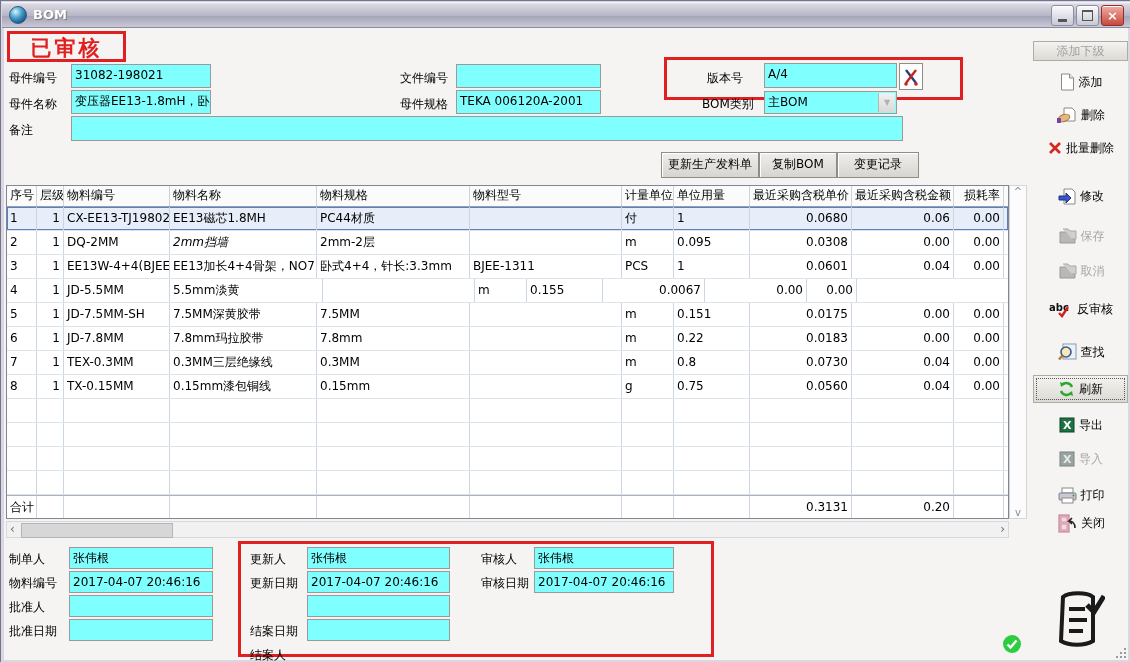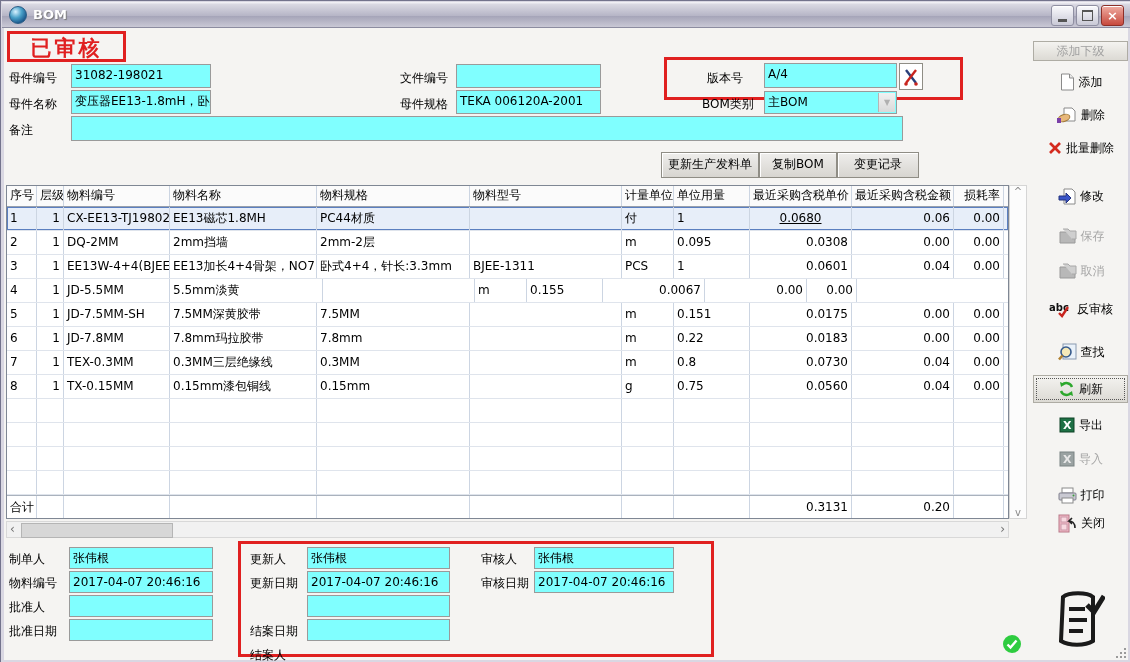--- a/index.html
+++ b/index.html
@@ -148,29 +148,29 @@
     <div>
         <div class="grow selected">
           <div class="gcell" style="width: 30px; text-align: left;">1</div>
           <div class="gcell" style="width: 27px; text-align: right;">1</div>
           <div class="gcell" style="width: 106px; text-align: left;">CX-EE13-TJ19802</div>
           <div class="gcell" style="width: 147px; text-align: left;">EE13磁芯1.8MH</div>
           <div class="gcell" style="width: 153px; text-align: left;">PC44材质</div>
           <div class="gcell" style="width: 152px; text-align: left;"></div>
           <div class="gcell" style="width: 52px; text-align: left;">付</div>
           <div class="gcell" style="width: 76px; text-align: left;">1</div>
-          <div class="gcell" style="width: 102px; text-align: center; text-decoration: underline;">0.0680</div>
+          <div class="gcell" style="width: 102px; text-align: right;">0.0680</div>
           <div class="gcell" style="width: 102px; text-align: right;">0.06</div>
           <div class="gcell" style="width: 50px; text-align: right;">0.00</div>
         </div>
         <div class="grow">
           <div class="gcell" style="width: 30px; text-align: left;">2</div>
           <div class="gcell" style="width: 27px; text-align: right;">1</div>
           <div class="gcell" style="width: 106px; text-align: left;">DQ-2MM</div>
-          <div class="gcell" style="width: 147px; text-align: left;">2mm挡墙</div>
+          <div class="gcell" style="width: 147px; text-align: left; font-style: italic;">2mm挡墙</div>
           <div class="gcell" style="width: 153px; text-align: left;">2mm-2层</div>
           <div class="gcell" style="width: 152px; text-align: left;"></div>
           <div class="gcell" style="width: 52px; text-align: left;">m</div>
           <div class="gcell" style="width: 76px; text-align: left;">0.095</div>
           <div class="gcell" style="width: 102px; text-align: right;">0.0308</div>
           <div class="gcell" style="width: 102px; text-align: right;">0.00</div>
           <div class="gcell" style="width: 50px; text-align: right;">0.00</div>
         </div>
         <div class="grow">
           <div class="gcell" style="width: 30px; text-align: left;">3</div>

